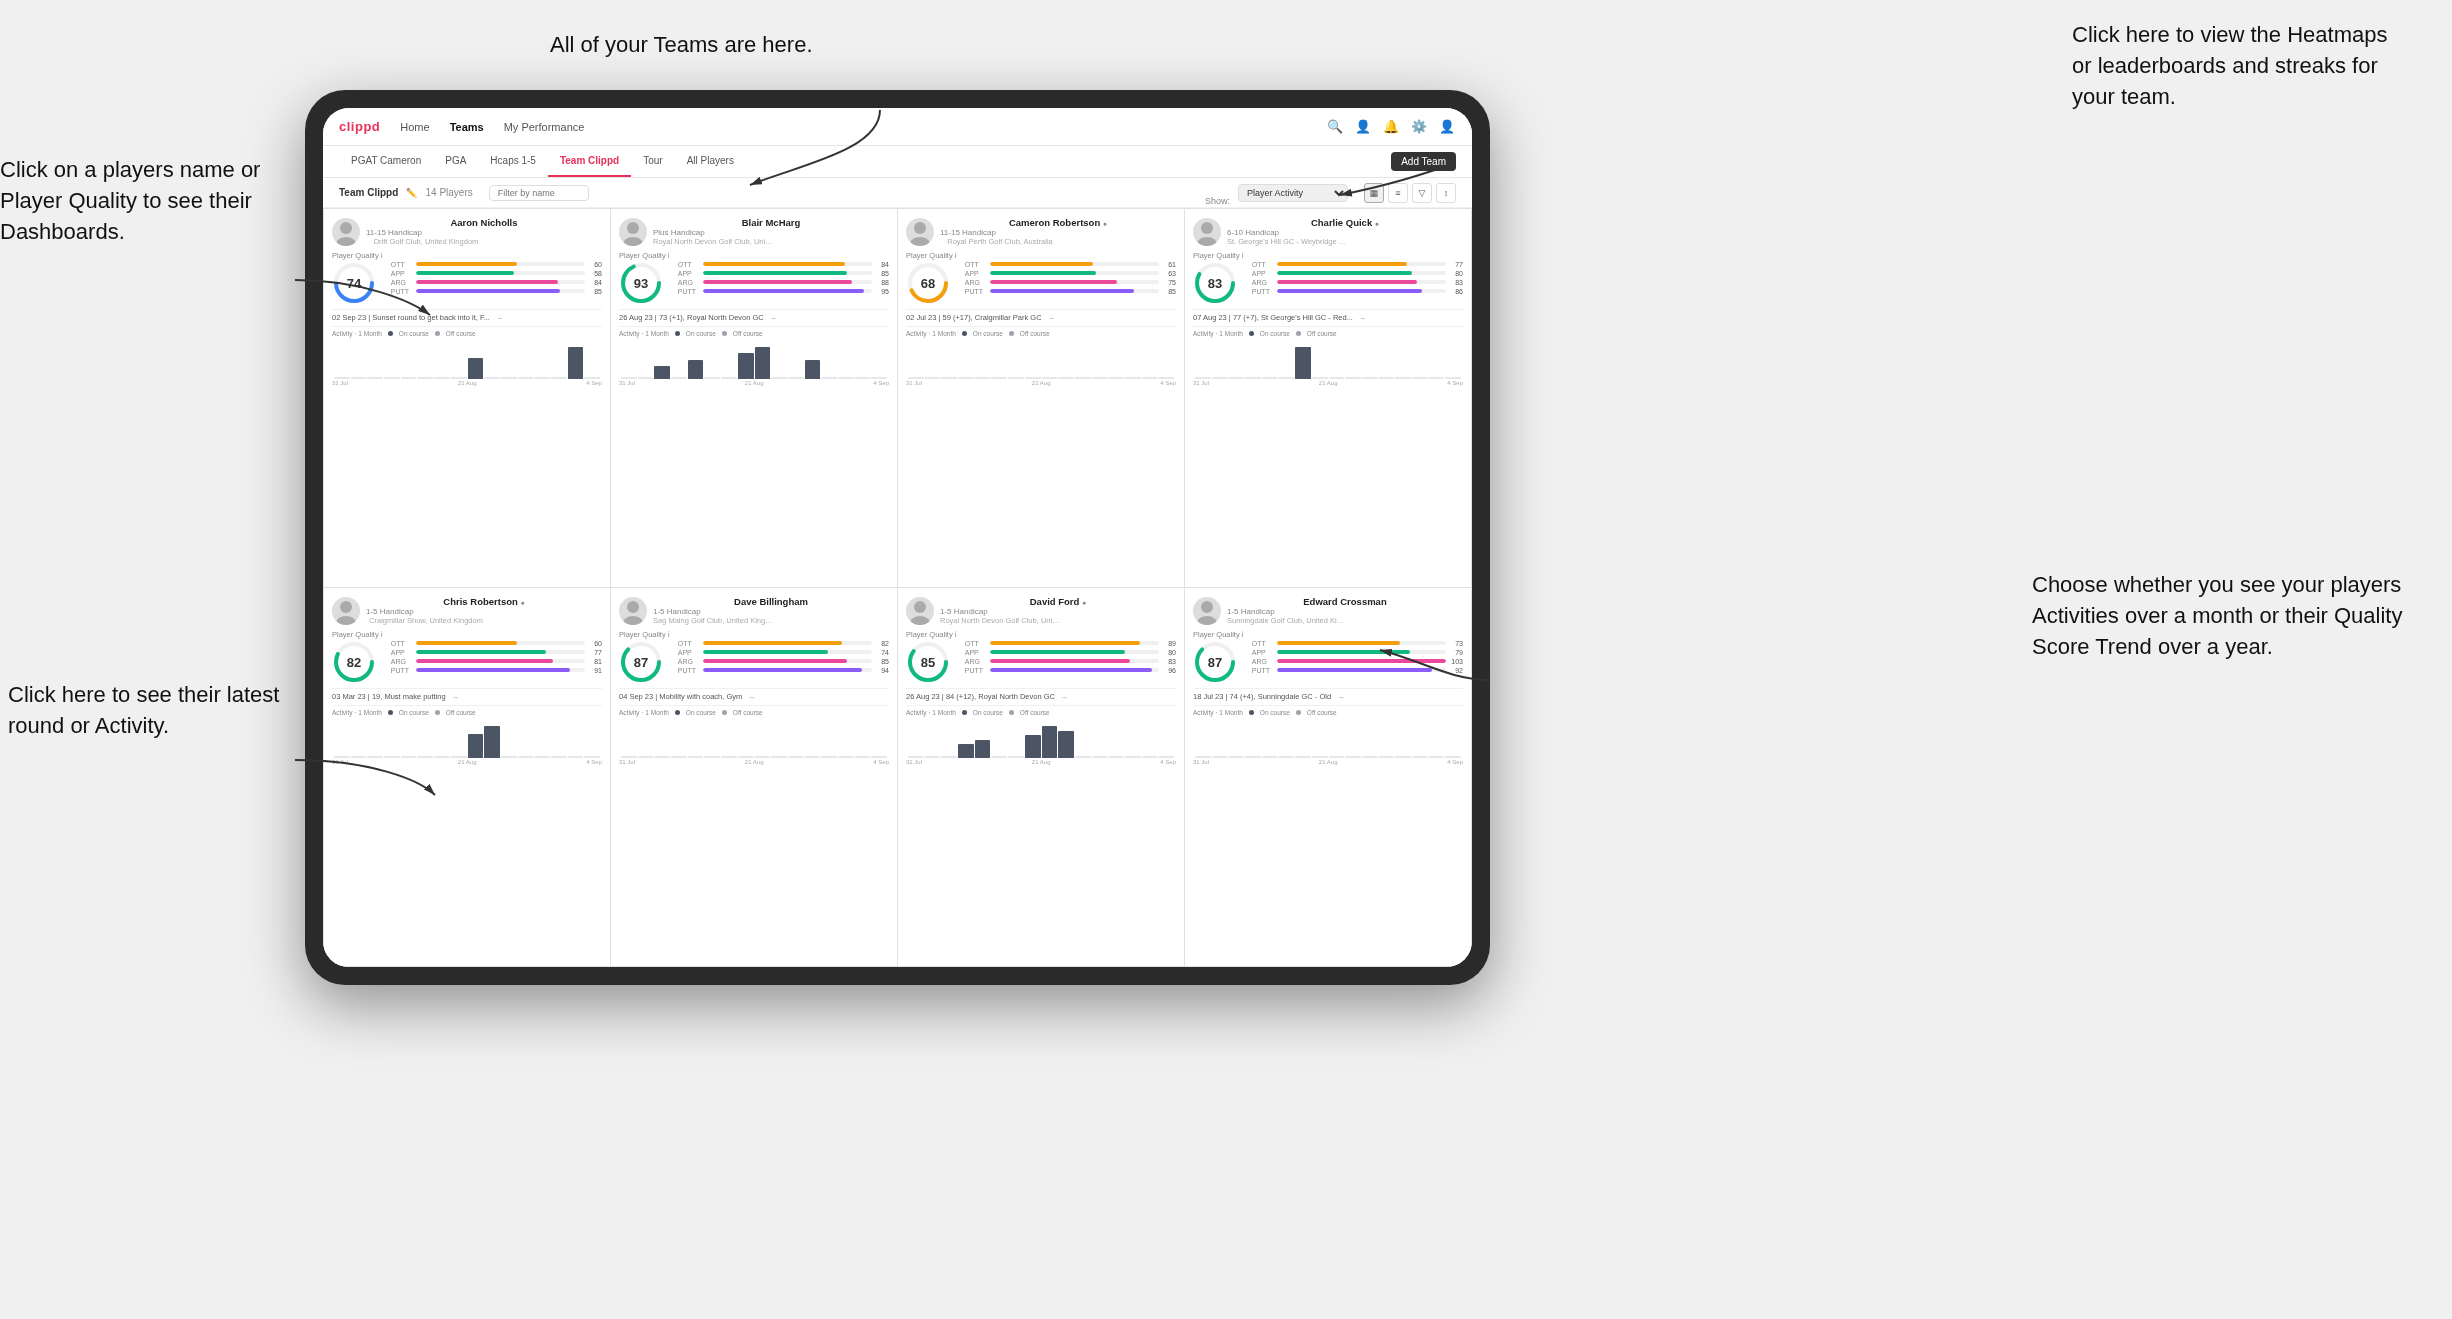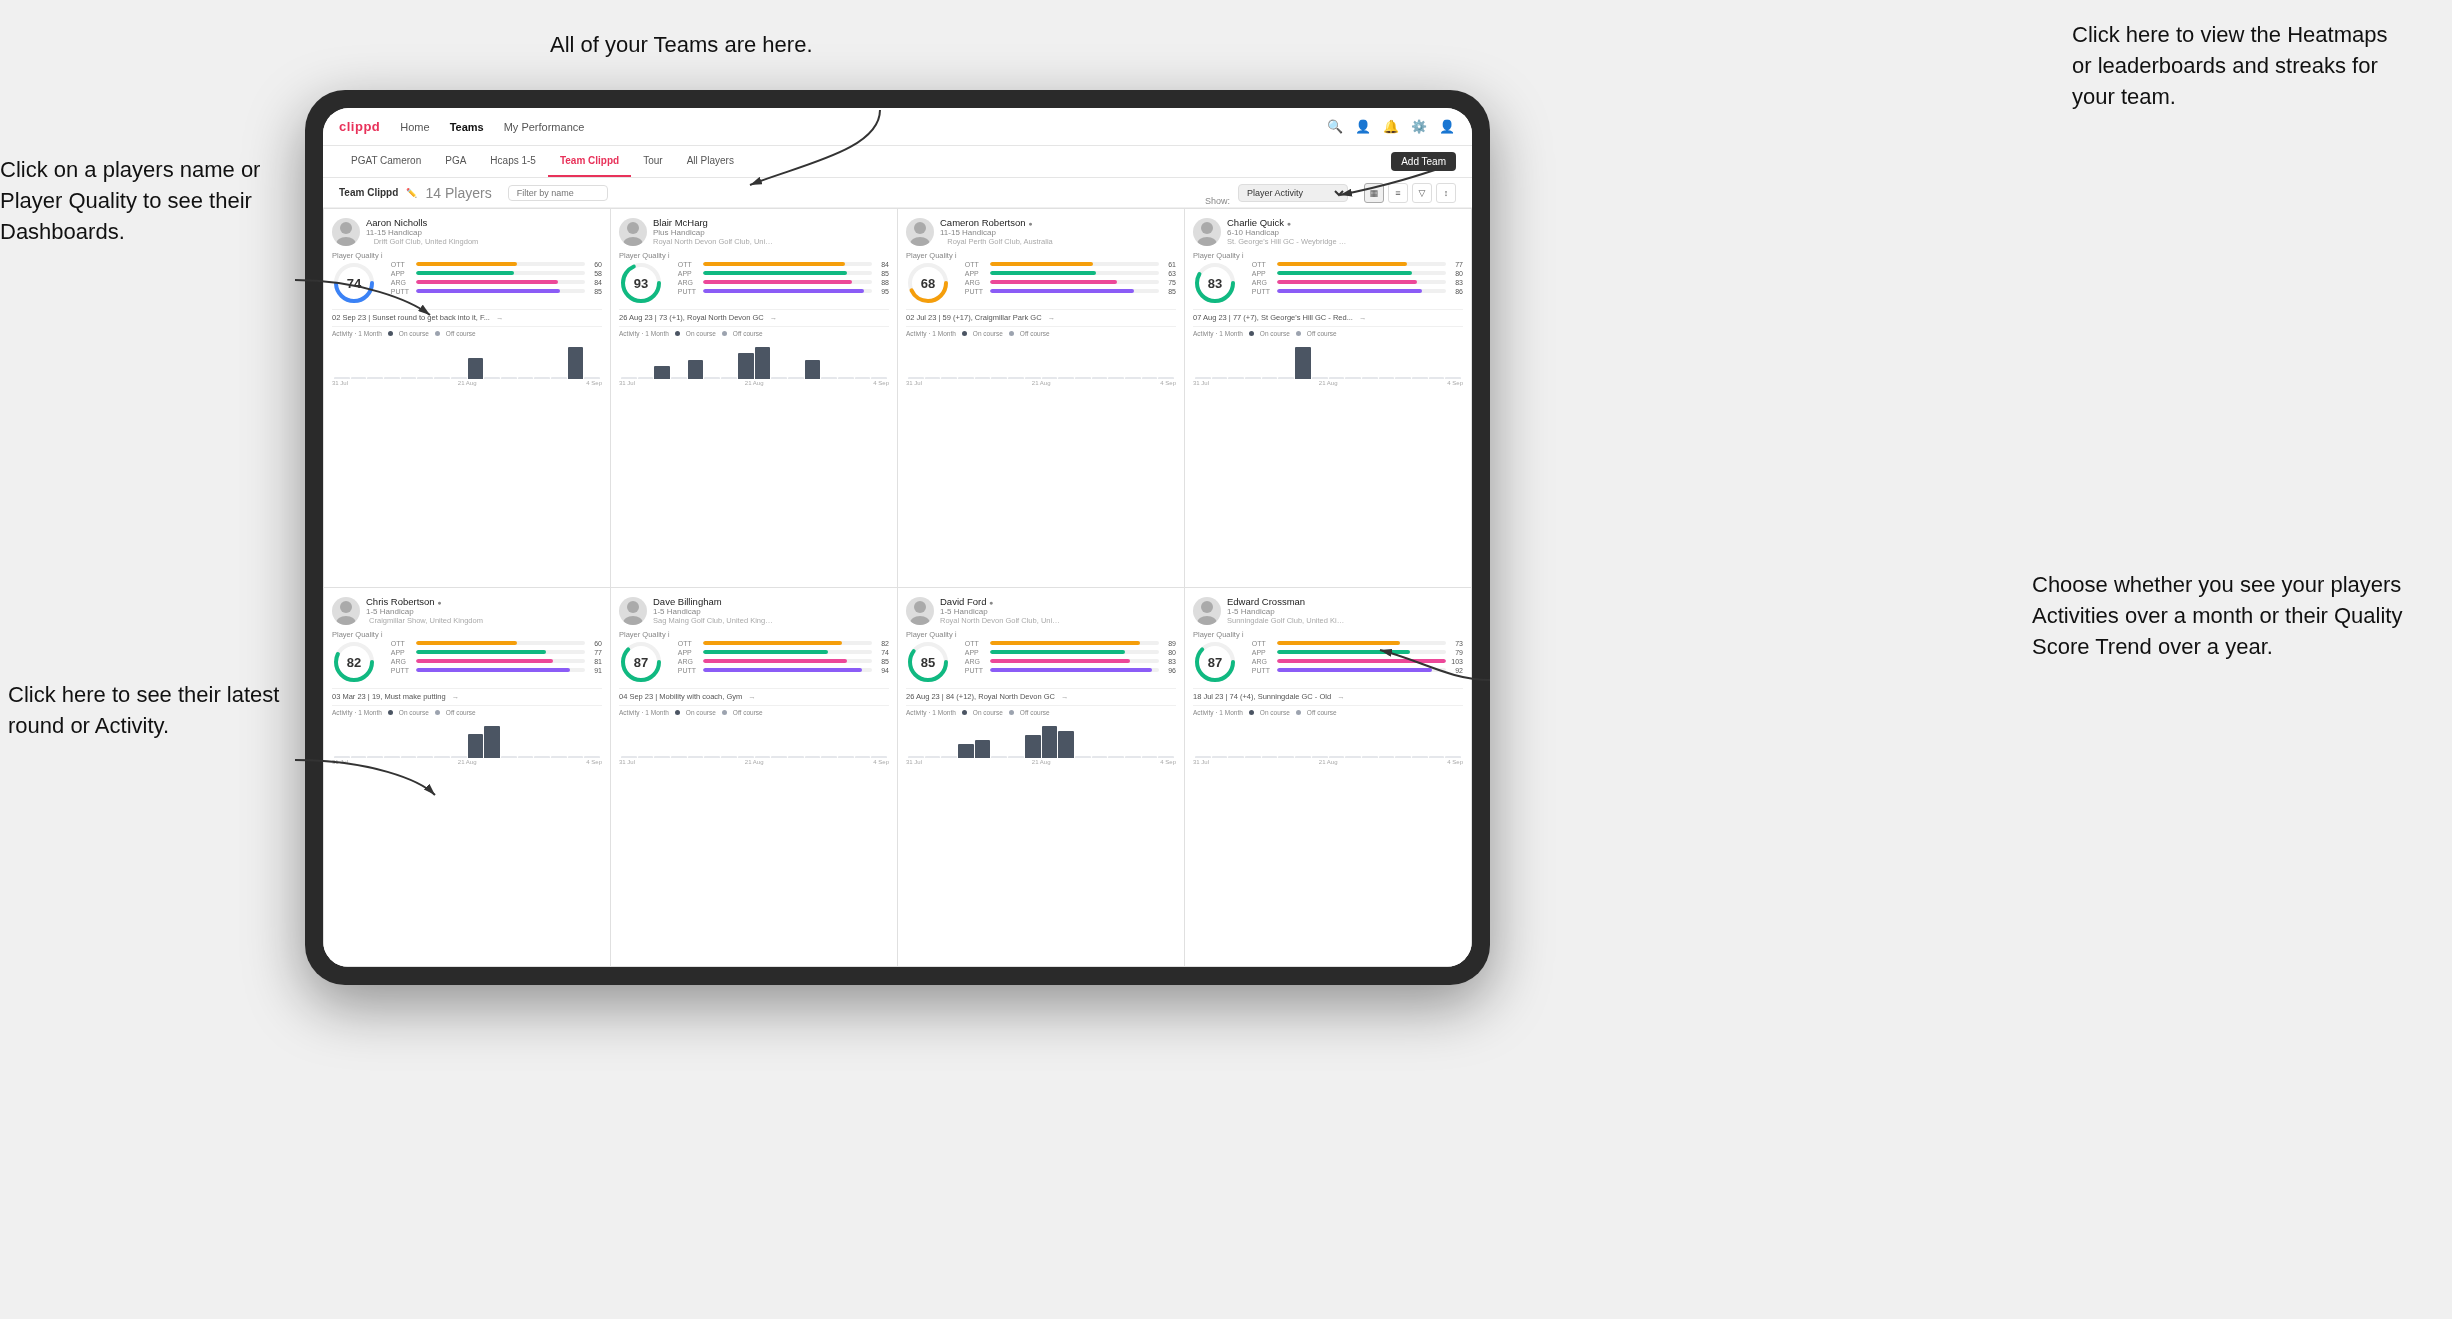--- a/index.html
+++ b/index.html
@@ -116,21 +116,21 @@
       background: #fff;
       padding: 6px 16px;
       display: flex;
       align-items: center;
       gap: 8px;
       border-bottom: 1px solid #f0f0f0;
       flex-shrink: 0;
       height: 30px;
     }
     .team-title { font-size: 10px; font-weight: 600; color: #333; }
-    .team-count { font-size: 14px; color: #888; }
+    .team-count { font-size: 10px; color: #888; }
     .filter-input {
       margin-left: 8px;
       border: 1px solid #ddd;
       border-radius: 4px;
       padding: 2px 8px;
       font-size: 9px;
       width: 100px;
       color: #888;
     }
     .show-label { margin-left: auto; font-size: 9px; color: #888; margin-top: 16px; }
@@ -180,21 +180,21 @@
     .player-avatar {
       width: 28px; height: 28px;
       border-radius: 50%;
       background: #ddd;
       overflow: hidden;
       flex-shrink: 0;
       display: flex; align-items: center; justify-content: center;
       font-size: 10px; color: #888;
     }
     .player-info { flex: 1; }
-    .player-name { font-size: 9.5px; font-weight: 400; color: #222; }
+    .player-name { font-size: 9.5px; font-weight: 700; color: #222; text-align: center; }
     .player-handicap { font-size: 8px; color: #888; }
     .player-club { font-size: 7.5px; color: #aaa; white-space: nowrap; overflow: hidden; text-overflow: ellipsis; max-width: 120px; text-align: center; }
     .verified-icon { font-size: 8px; color: #888; }
 
     .quality-section {
       display: flex;
       align-items: center;
       gap: 8px;
     }
     .quality-label { font-size: 7.5px; color: #888; }

